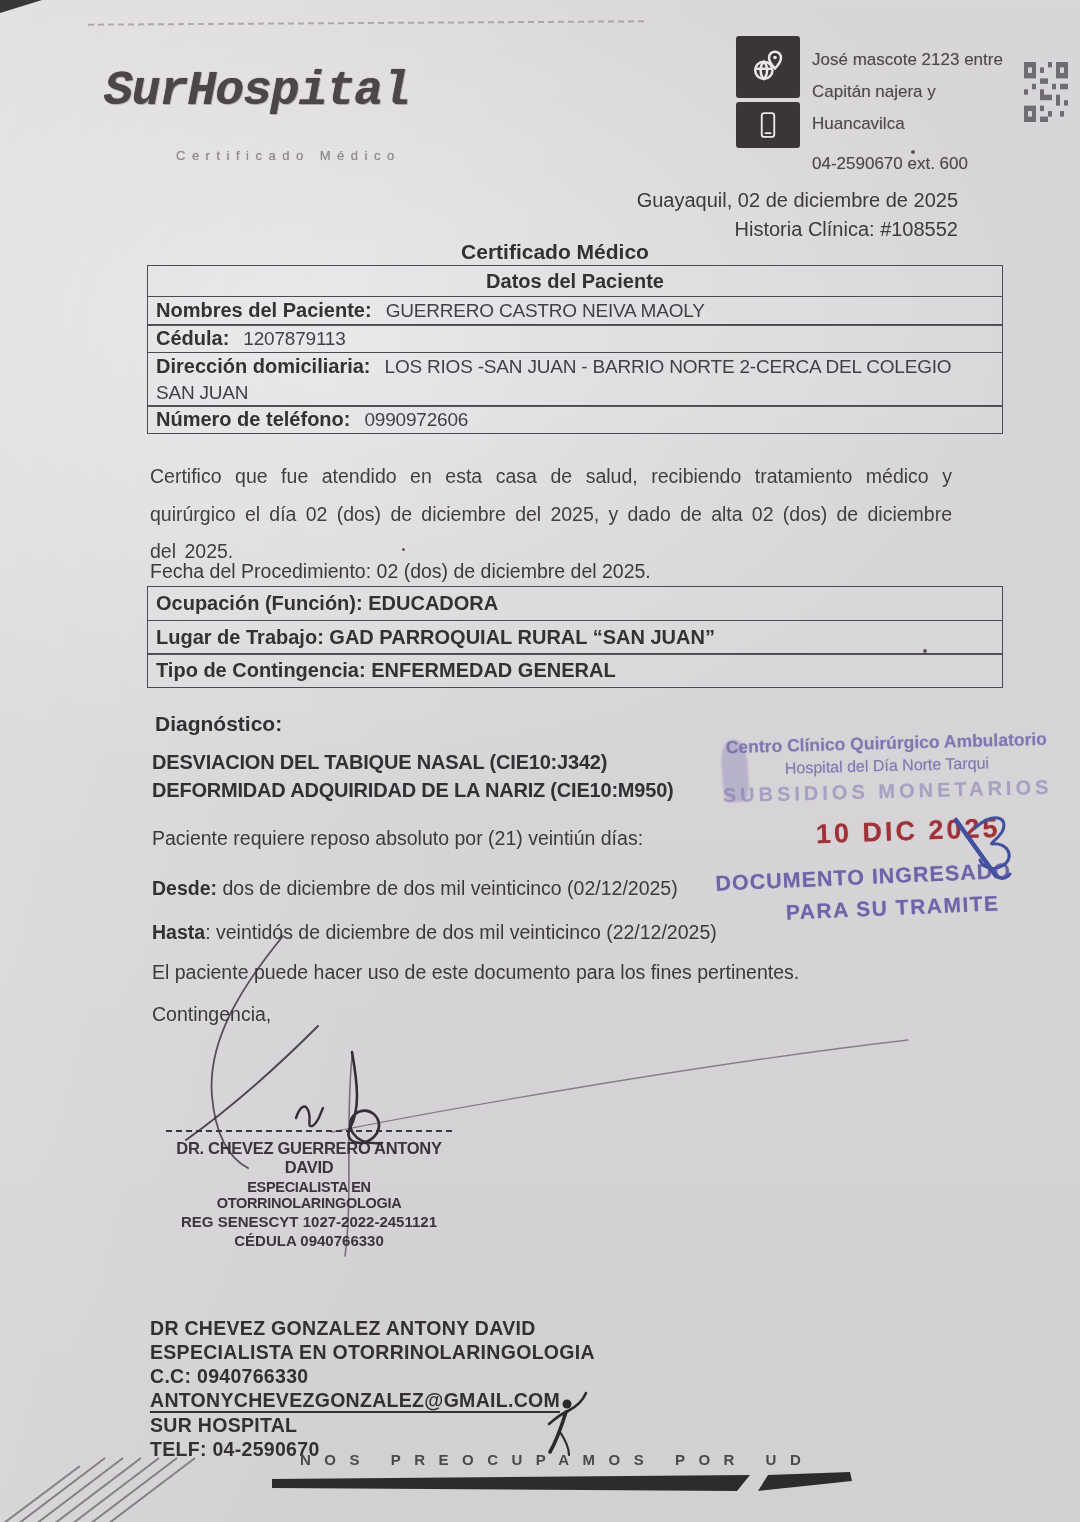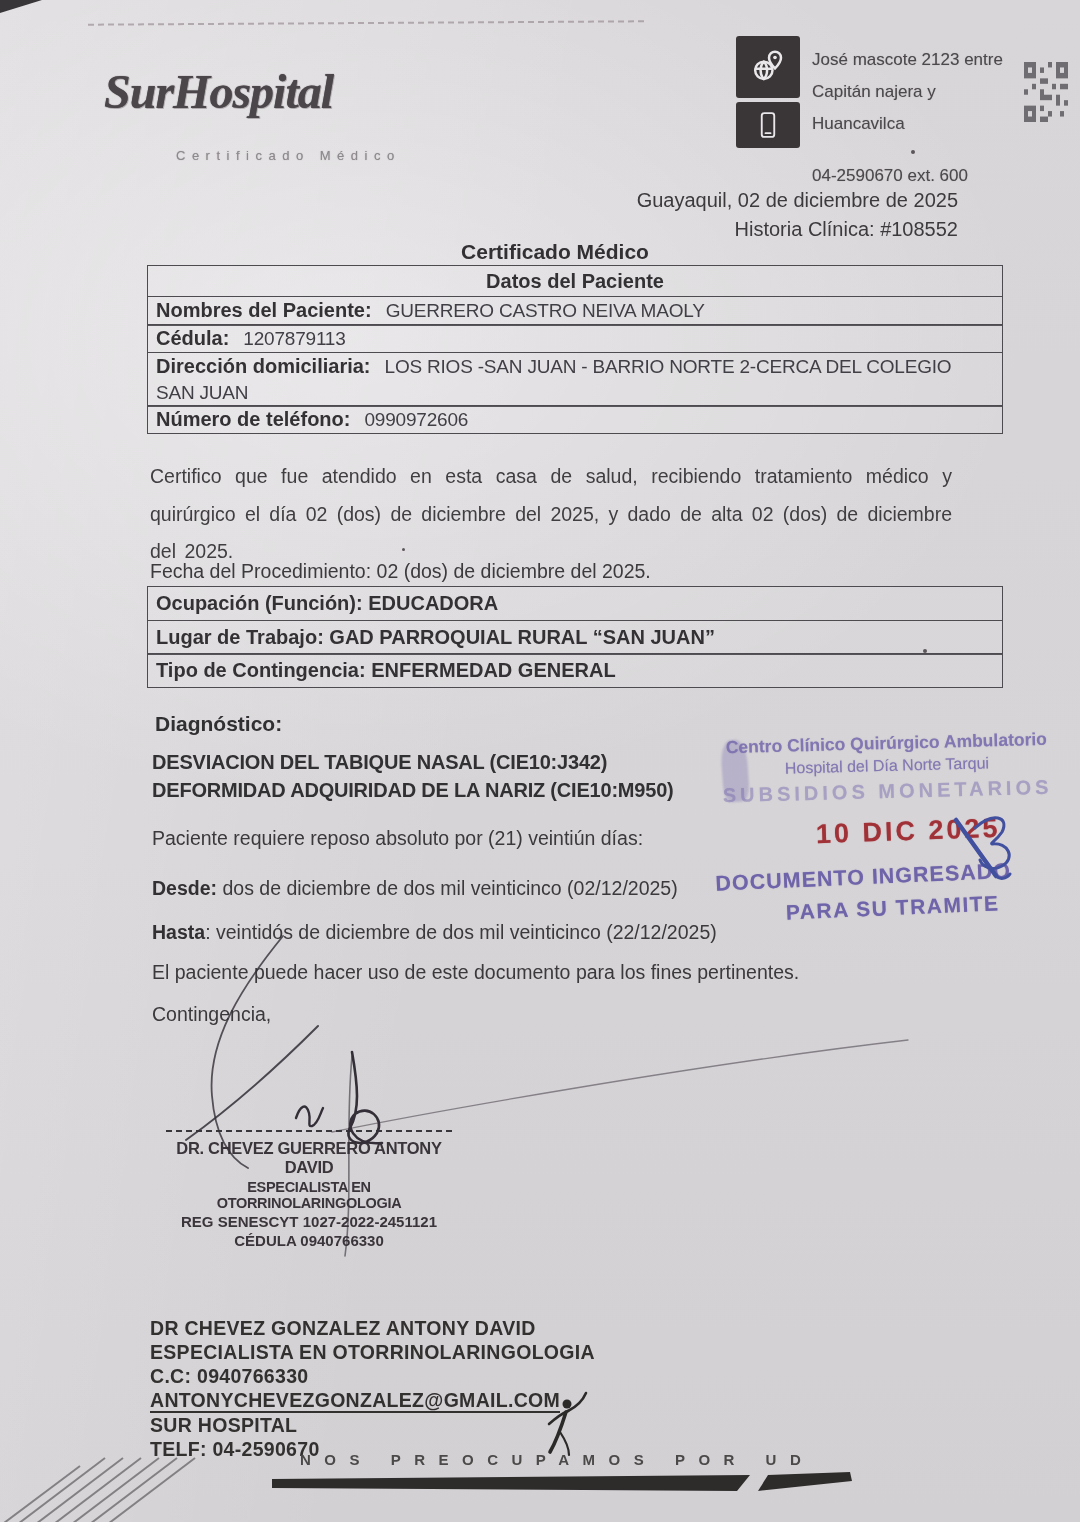--- a/index.html
+++ b/index.html
@@ -12,28 +12,28 @@
     position:relative;width:1080px;height:1522px;overflow:hidden;
     background:
       radial-gradient(1100px 750px at 32% 22%, rgba(255,255,255,.38), rgba(255,255,255,0) 62%),
       linear-gradient(100deg, rgba(255,255,255,.22), rgba(255,255,255,0) 45%),
       linear-gradient(to bottom,#d9d6d9 0%,#d7d4d7 55%,#d3d0d4 100%);
     color:#3a383a;
   }
   .abs{position:absolute;}
   
   .fold-line{left:88px;top:22px;width:556px;border-top:2px dashed rgba(118,102,110,.45);transform:rotate(-.35deg);}
-  .logo{left:104px;top:64px;font-family:Liberation Serif, serif;font-size:48px;font-weight:800;font-style:italic;letter-spacing:-1px;color:#4b4649;text-shadow:0 0 1px rgba(62,56,60,.85),1px 1px 0 rgba(62,56,60,.25);}
+  .logo{left:104px;top:64px;font-family:Liberation Mono, monospace;font-size:48px;font-weight:800;font-style:italic;letter-spacing:-1px;color:#4b4649;text-shadow:0 0 1px rgba(62,56,60,.85),1px 1px 0 rgba(62,56,60,.25);}
   .logo-sub{left:176px;top:148px;font-size:13px;letter-spacing:6.5px;color:#8d898c;text-shadow:0 0 1px rgba(120,116,120,.5);}
   .contact-box{left:736px;top:36px;width:64px;height:112px;}
   .contact-cell{width:64px;background:#3a3638;border-radius:3px;display:flex;align-items:center;justify-content:center;}
   .cell-top{height:62px;margin-bottom:4px;}
   .cell-bottom{height:46px;}
   .contact-text{left:812px;top:44px;width:210px;font-size:17px;color:#4c494c;line-height:32px;text-shadow:0 0 1px rgba(90,86,90,.4);}
-  .contact-phone{margin-top:20px;}
+  .contact-phone{margin-top:8px;}
   .qr{left:1024px;top:62px;}
   
   .date-block{left:480px;top:186px;width:478px;text-align:right;font-size:20px;color:#3c3a3c;line-height:29px;}
   .doc-title{left:110px;top:240px;width:890px;text-align:center;font-size:21px;font-weight:bold;color:#323033;}
   
   .ptable{left:147px;top:267px;width:856px;}
   .prow{border:1.6px solid #4d4a50;margin-top:-1.6px;padding:0 8px;display:flex;align-items:center;background:rgba(255,255,255,.06);}
   .prow-header{justify-content:center;height:30px;font-size:20px;font-weight:bold;color:#333134;}
   .prow-label{font-size:20px;font-weight:bold;color:#333134;margin-right:14px;white-space:nowrap;}
   .prow-value{font-size:19px;color:#413f46;letter-spacing:-.2px;}

